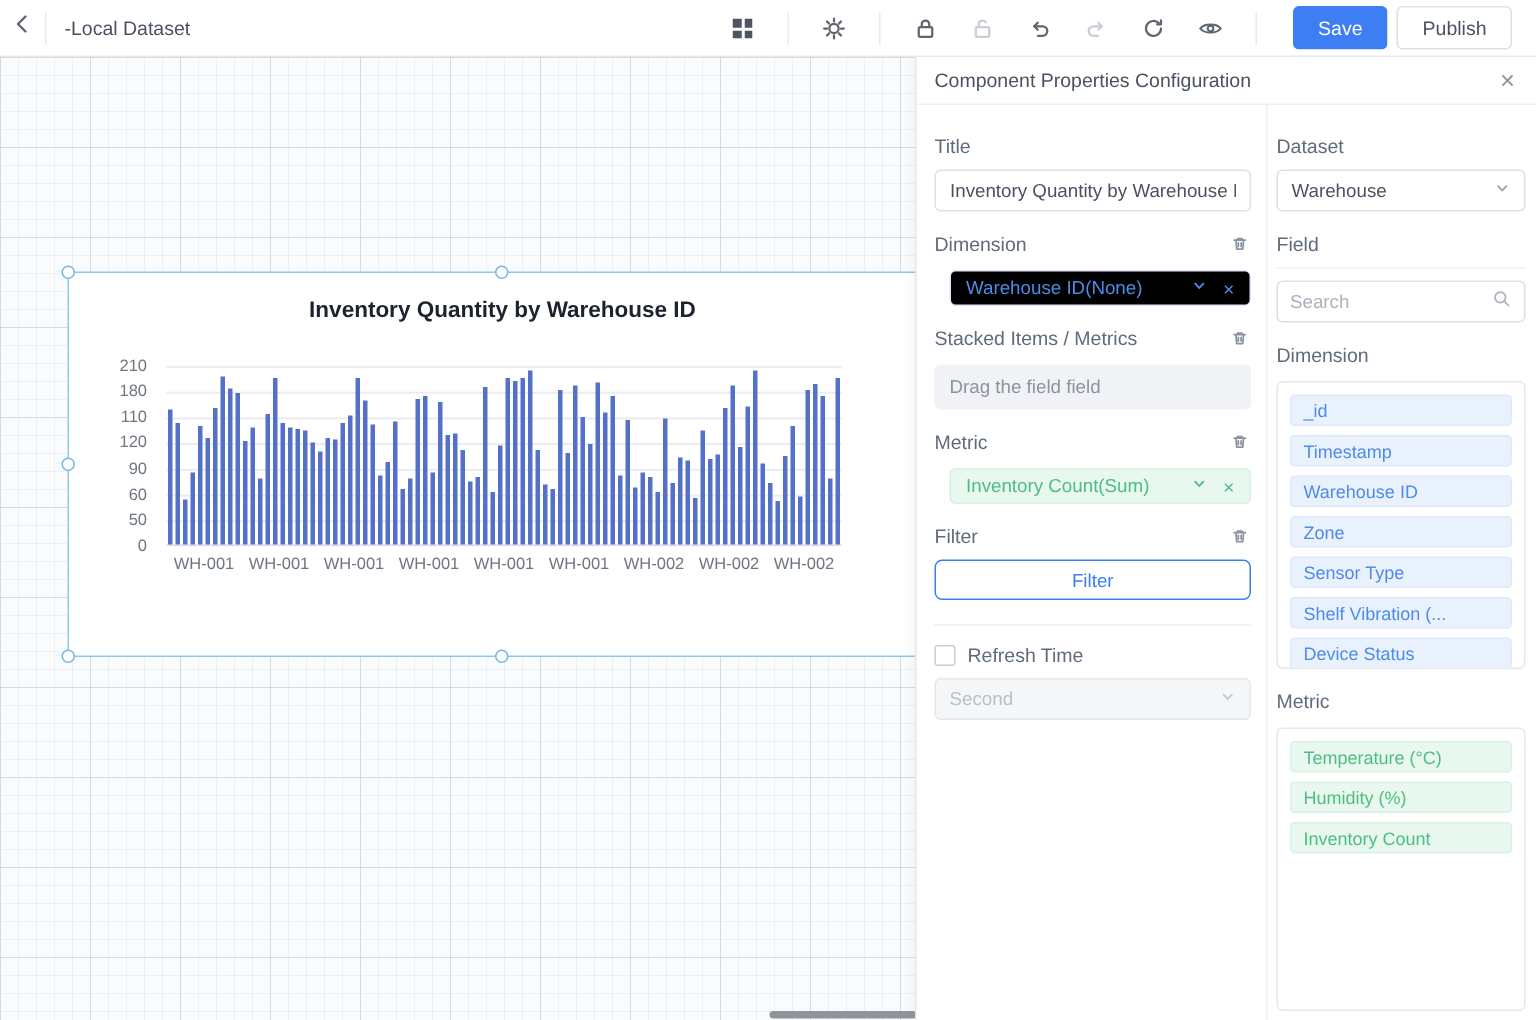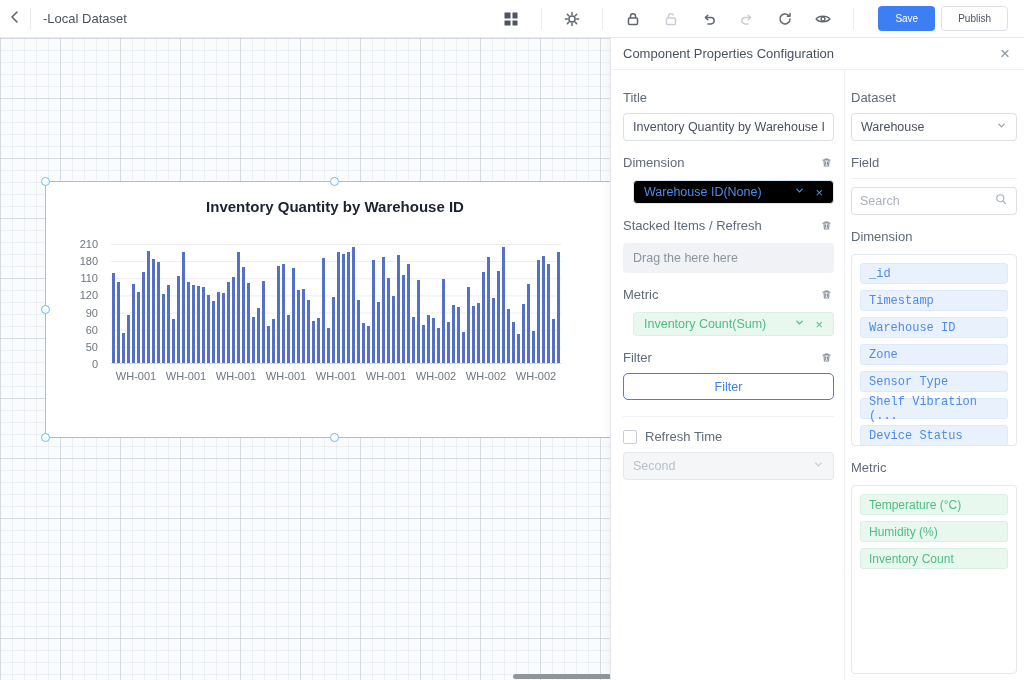--- a/index.html
+++ b/index.html
@@ -10,21 +10,21 @@
   
   .topbar { position:absolute; top:0; left:0; right:0; height:38px; background:#fff;
             border-bottom:1px solid #e6e9ed; display:flex; align-items:center; z-index:20; }
   .back-btn { width:30px; height:38px; display:flex; align-items:center; justify-content:center; cursor:pointer; }
   .tb-divider { width:1px; height:22px; background:#e8eaed; }
   .doc-title { margin-left:12px; font-size:13px; color:#4a5260; }
   .tb-right { margin-left:auto; display:flex; align-items:center; gap:6px; padding-right:16px; }
   .icon-btn { width:32px; height:30px; display:flex; align-items:center; justify-content:center; cursor:pointer; border-radius:4px; }
   .icon-btn svg { display:block; }
   .tb-group-div { width:1px; height:22px; background:#e8eaed; margin:0 8px; }
-  .btn { font-size:10px; border-radius:4px; padding:6px 16px; cursor:pointer; border:1px solid transparent; }
+  .btn { font-size:13px; border-radius:4px; padding:6px 16px; cursor:pointer; border:1px solid transparent; }
   .btn-primary { background:#3d7ef2; color:#fff; }
   .btn-plain { background:#fff; color:#4a5260; border-color:#dcdfe6; }
   .tb-right .btn-primary { margin-left:10px; }
 
   
   .canvas { position:absolute; top:38px; left:0; right:0; bottom:0;
     background-color:#fafbfc;
     background-image:
       linear-gradient(to right, rgba(186,195,206,.45) 1px, transparent 1px),
       linear-gradient(to bottom, rgba(186,195,206,.45) 1px, transparent 1px),
@@ -93,21 +93,21 @@
   .update-btn { position:absolute; bottom:8px; left:0; right:0; height:27px; background:#3d7ef2;
     color:#fff; border:none; border-radius:5px; font-size:13px; cursor:pointer; }
 
   .search-box { margin-top:8px; height:28px; border:1px solid #dce0e6; border-radius:4px;
     display:flex; align-items:center; padding:0 8px; background:#fff; }
   .search-box input { border:none; outline:none; flex:1; font-size:12.5px; color:#4a5260; min-width:0;
     font-family:"Liberation Sans", sans-serif; }
   .search-box input::placeholder { color:#aab2bc; }
   .field-list { margin-top:10px; border:1px solid #e5e8ec; border-radius:4px; padding:8px;
     overflow:hidden; position:relative; }
-  .field-list.dim { height:192px;font-family:Liberation Mono, monospace; }
+  .field-list.dim { height:192px; }
   .field-list.met { flex:1; }
   .fchip { height:21px; border-radius:3px; margin-bottom:6px; display:flex; align-items:center;
     padding:0 8px; font-size:12px; cursor:pointer; }
   .fchip.blue { background:#e9f1fd; border:1px solid #ddeafc; color:#4e8be8; }
   .fchip.green { background:#e9f8ef; border:1px solid #d9f1e3; color:#4fbd82; }
 </style>
 </head>
 <body>
 
 <div class="screen">
@@ -355,29 +355,29 @@
         <span>Warehouse ID(None)</span>
         <span class="chev">
           <svg width="11" height="11" viewBox="0 0 16 16" fill="none" stroke="#4e8be8" stroke-width="1.8" stroke-linecap="round">
               <path d="M4 6l4 4 4-4"></path>
             </svg>
         </span>
         <span class="x">×</span>
       </div>
 
       <div class="sec">
-        <span>Stacked Items / Refresh</span>
+        <span>Stacked Items / Metrics</span>
         <span class="trash">
           <svg width="15" height="15" viewBox="0 0 18 18" fill="none" stroke="#8a94a0" stroke-width="1.4" stroke-linecap="round" stroke-linejoin="round">
               <path d="M4.5 6h9M7.2 6V4.8h3.6V6M6 6l.5 7.2h5L12 6M7.9 8.2v3M10.1 8.2v3"></path>
             </svg>
         </span>
       </div>
       <div class="drop-zone">
-        <span>Drag the here here</span>
+        <span>Drag the field field</span>
       </div>
 
       <div class="sec">
         <span>Metric</span>
         <span class="trash">
           <svg width="15" height="15" viewBox="0 0 18 18" fill="none" stroke="#8a94a0" stroke-width="1.4" stroke-linecap="round" stroke-linejoin="round">
               <path d="M4.5 6h9M7.2 6V4.8h3.6V6M6 6l.5 7.2h5L12 6M7.9 8.2v3M10.1 8.2v3"></path>
             </svg>
         </span>
       </div>

